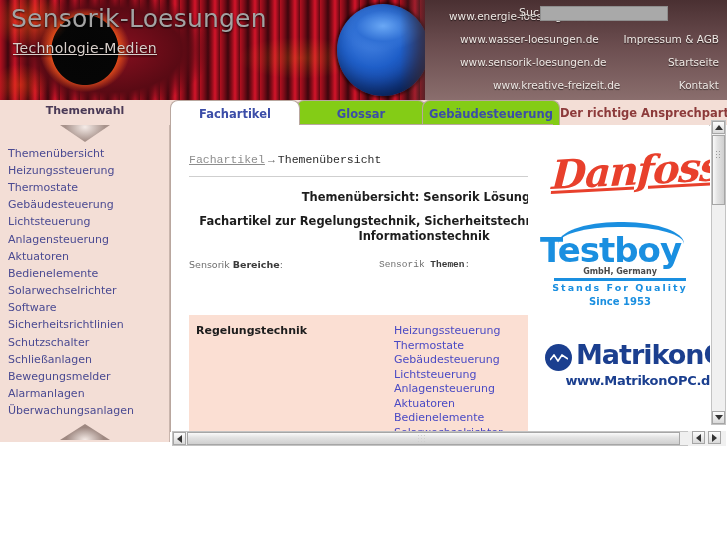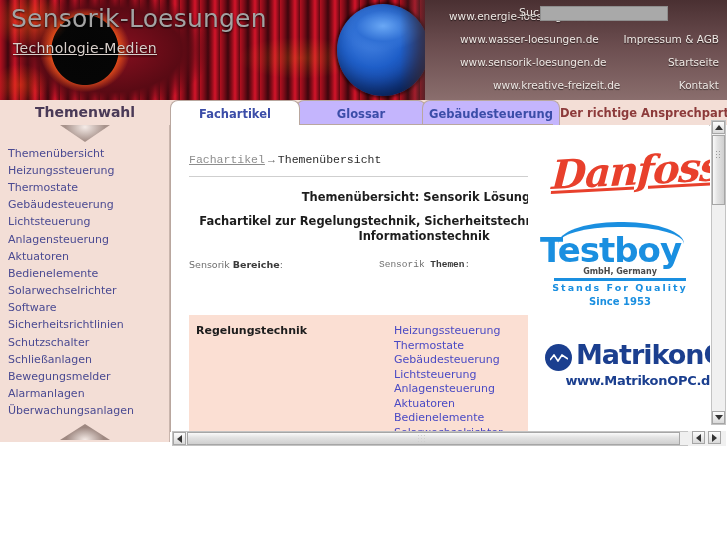--- a/index.html
+++ b/index.html
@@ -89,30 +89,30 @@
   .tabstrip {
     position: absolute; left: 0; top: 100px; width: 727px; height: 25px;
     background: #f3ded6;
   }
   .tabstrip-left {
     position: absolute; left: 0; top: 0; width: 170px; height: 25px;
     background: #f3ded6;
   }
   .themenwahl {
     position: absolute; left: 0; top: 4px; width: 170px;
-    text-align: center; font-size: 14px; font-weight: bold; color: #4a3a57;
+    text-align: center; font-size: 11px; font-weight: bold; color: #4a3a57;
   }
   .tabs-wrap { position: absolute; left: 170px; top: 0; height: 25px; }
   .tab {
     position: absolute; top: 0; height: 25px; line-height: 26px;
     text-align: center; font-size: 11.5px; font-weight: bold;
     color: #3b4da8; white-space: nowrap;
     border-radius: 8px 8px 0 0;
     border: 1px solid #b9a79f; border-bottom: none;
-    background: #c4b5fd;
+    background: #84cc16;
   }
   .tab.active {
     background: #ffffff; border-color: #b9a79f; z-index: 3;
     color: #3b4da8;
   }
   .tab-1 { left: 0px;   width: 130px; }
   .tab-2 { left: 126px; width: 130px; }
   .tab-3 { left: 252px; width: 138px; }
   .ansprech {
     position: absolute; left: 560px; top: 0px; height: 25px; line-height: 26px;

